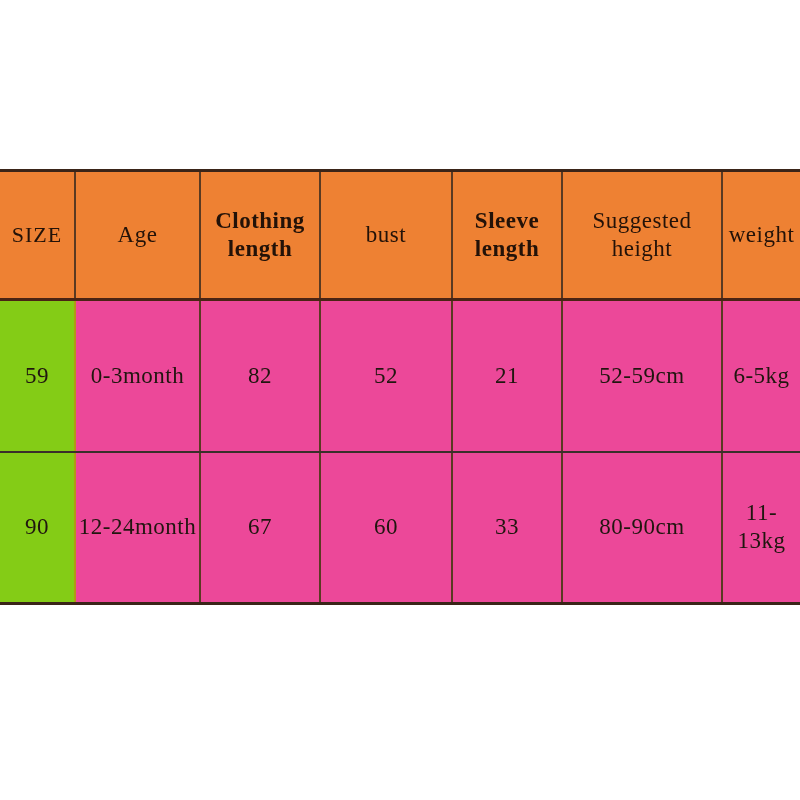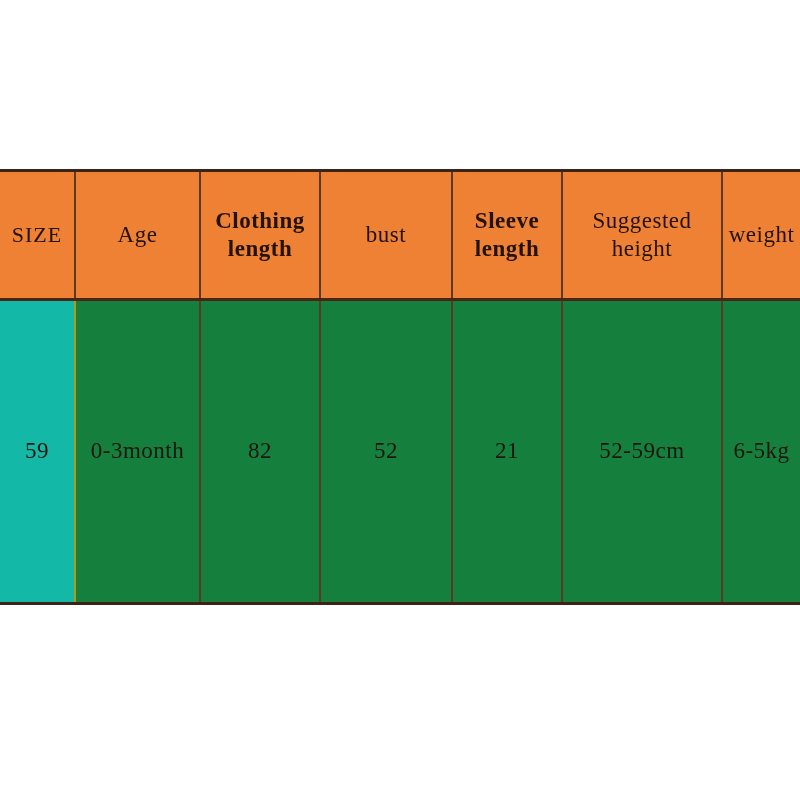--- a/index.html
+++ b/index.html
@@ -53,27 +53,27 @@
     border-bottom: 3px solid #4a2414;
     color: #231208;
   }
 
   table.size-chart tr.header-row th.col-size {
     font-size: 22px;
     letter-spacing: 1px;
   }
 
   table.size-chart tr.data-row td {
-    background: #15803d;
+    background: #ec4899;
     height: 62px;
     font-size: 23px;
   }
 
   table.size-chart tr.data-row td.size-cell {
-    background: #14b8a6;
+    background: #84cc16;
     font-size: 23px;
     border-right: 2px solid #b09a16;
   }
 
   table.size-chart tr.data-row:last-child td {
     border-bottom: none;
   }
 
   table.size-chart th:last-child,
   table.size-chart td:last-child {
@@ -126,15 +126,24 @@
     <tbody>
       <tr class="data-row">
         <td class="size-cell">59</td>
         <td>0-3month</td>
         <td>82</td>
         <td>52</td>
         <td>21</td>
         <td>52-59cm</td>
         <td>6-5kg</td>
       </tr>
+      <tr class="data-row">
+        <td class="size-cell">90</td>
+        <td>12-24month</td>
+        <td>67</td>
+        <td>60</td>
+        <td>33</td>
+        <td>80-90cm</td>
+        <td>11-13kg</td>
+      </tr>
     </tbody>
   </table>
 </div>
 
 </body></html>

